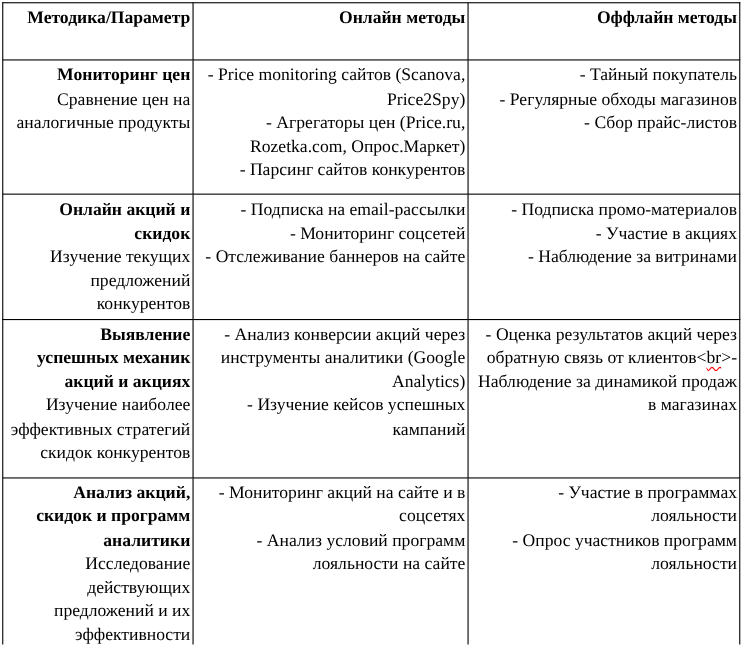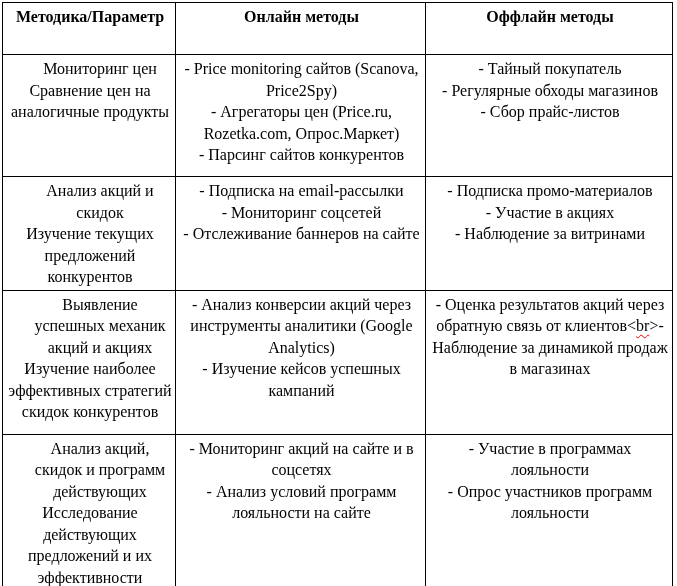--- a/index.html
+++ b/index.html
@@ -22,33 +22,33 @@
     table-layout: fixed;
     margin: 2px 0 0 2px;
     width: 670px;
   }
   table.doc-table td, table.doc-table th {
     border: 1px solid #000000;
     vertical-align: top;
     padding: 3px 2px 2px 4px;
     font-size: 16px;
     line-height: 21.5px;
-    text-align: center;
+    text-align: right;
     overflow: hidden;
     word-wrap: break-word;
   }
   table.doc-table th {
     font-weight: bold;
   }
   tr.r-head  { height: 52px; }
   tr.r-1     { height: 122px; }
   tr.r-2     { height: 107px; }
   tr.r-3     { height: 144px; }
   tr.r-4     { height: 146px; }
-  .cell-title { font-weight: normal; margin-left: 20px; }
+  .cell-title { font-weight: bold; margin-left: 20px; }
   .misspell {
     text-decoration: underline wavy #ff0000;
     text-decoration-thickness: 1px;
     text-decoration-skip-ink: none;
     text-underline-offset: 3px;
   }
 </style>
 </head>
 <body>
 
@@ -80,21 +80,21 @@
         </td>
         <td>
           <div>- Тайный покупатель</div>
           <div>- Регулярные обходы магазинов</div>
           <div>- Сбор прайс-листов</div>
         </td>
       </tr>
 
       <tr class="r-2">
         <td>
-          <div class="cell-title">Анализ акций и скидок</div>
+          <div class="cell-title">Онлайн акций и скидок</div>
           <div>Изучение текущих предложений конкурентов</div>
         </td>
         <td>
           <div>- Подписка на email-рассылки</div>
           <div>- Мониторинг соцсетей</div>
           <div>- Отслеживание баннеров на сайте</div>
         </td>
         <td>
           <div>- Подписка промо-материалов</div>
           <div>- Участие в акциях</div>
@@ -111,21 +111,21 @@
           <div>- Анализ конверсии акций через инструменты аналитики (Google Analytics)</div>
           <div>- Изучение кейсов успешных кампаний</div>
         </td>
         <td>
           <div><span>- Оценка результатов акций через обратную связь от клиентов&lt;</span><span class="misspell">br</span><span>&gt;- Наблюдение за динамикой продаж в магазинах</span></div>
         </td>
       </tr>
 
       <tr class="r-4">
         <td>
-          <div class="cell-title">Анализ акций, скидок и программ действующих</div>
+          <div class="cell-title">Анализ акций, скидок и программ аналитики</div>
           <div>Исследование действующих предложений и их эффективности</div>
         </td>
         <td>
           <div>- Мониторинг акций на сайте и в соцсетях</div>
           <div>- Анализ условий программ лояльности на сайте</div>
         </td>
         <td>
           <div>- Участие в программах лояльности</div>
           <div>- Опрос участников программ лояльности</div>
         </td>

